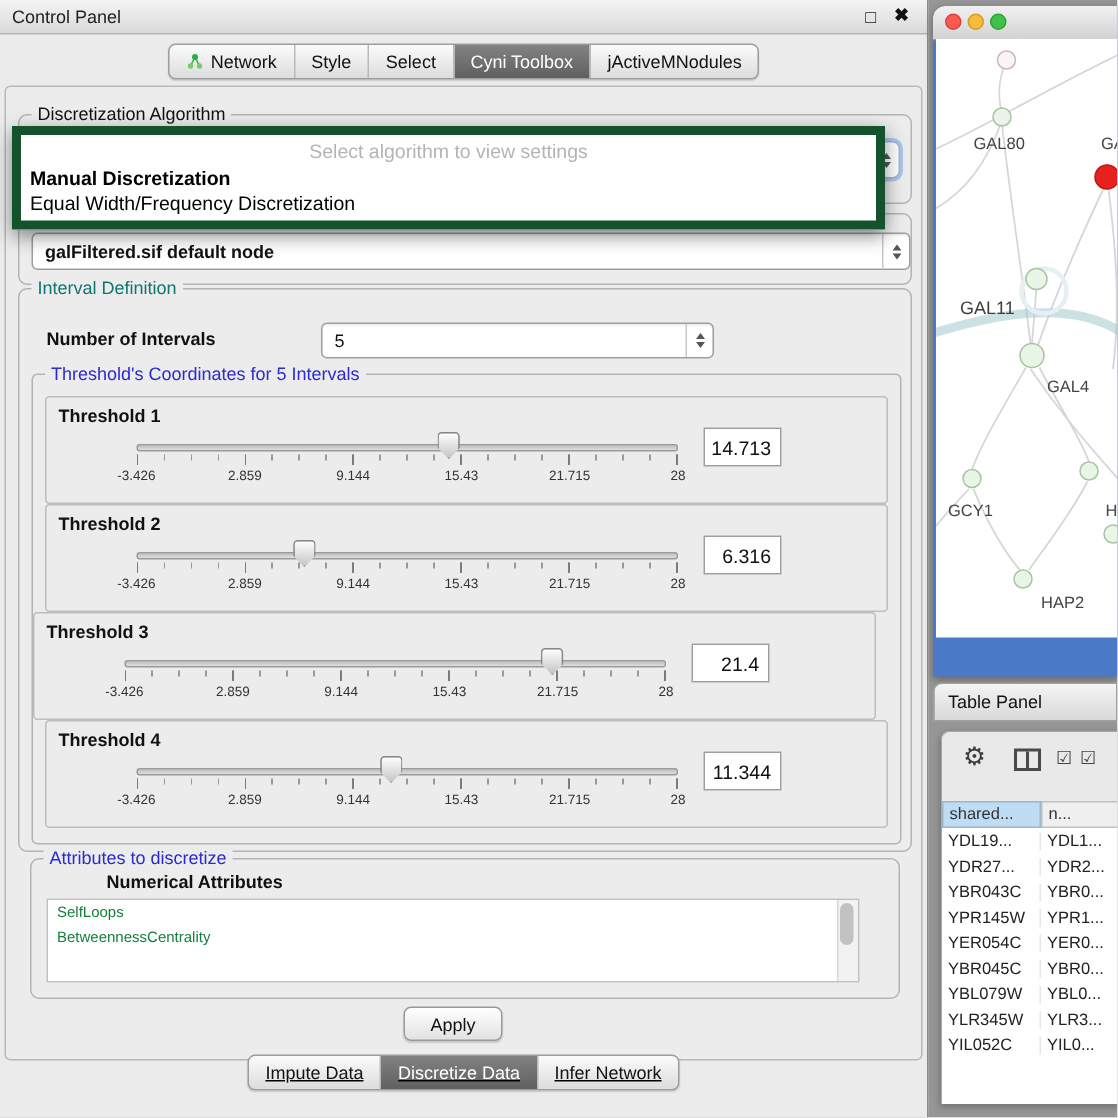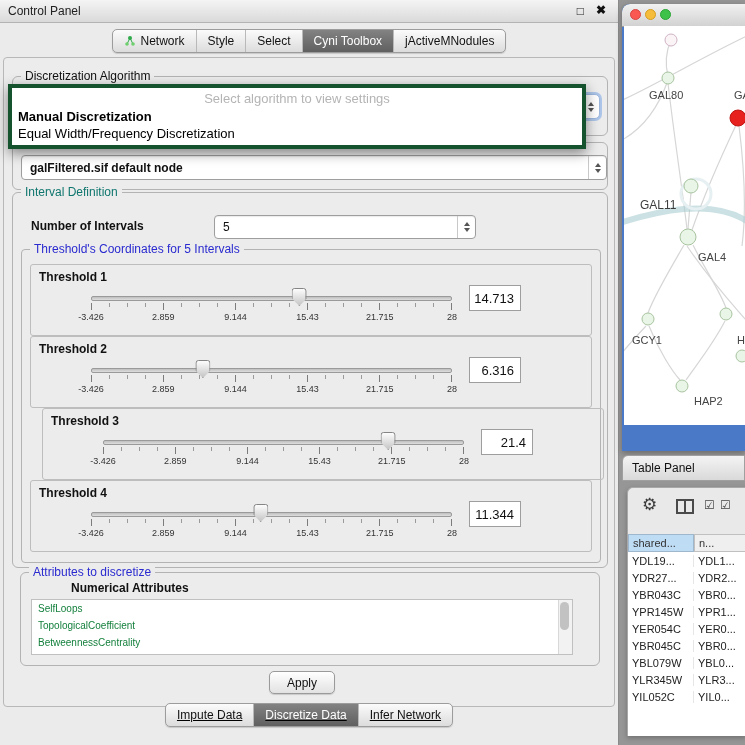--- a/index.html
+++ b/index.html
@@ -38,21 +38,21 @@
          font-size:12px;color:#111;display:flex;align-items:center;padding-left:8px;
          box-shadow:inset 0 1px 1px rgba(0,0,0,.08);}
   .stepper{position:absolute;right:0;top:0;bottom:0;width:17px;border-left:1px solid #c9c9c9;
            display:flex;flex-direction:column;align-items:center;justify-content:center;}
   .arr-up{width:0;height:0;border-left:3px solid transparent;border-right:3px solid transparent;
           border-bottom:4px solid #555;margin:1px 0;}
   .arr-dn{width:0;height:0;border-left:3px solid transparent;border-right:3px solid transparent;
           border-top:4px solid #555;margin:1px 0;}
 
   
-  .popup{position:absolute;left:8px;top:84px;width:570px;background:#fff;border:4px solid #14532d;
+  .popup{position:absolute;left:8px;top:84px;width:570px;background:#fff;border:6px solid #14532d;
          box-shadow:0 4px 12px rgba(0,0,0,.45);z-index:50;padding-bottom:3px;}
   .popup-ph{font-size:13px;color:#b4b4b4;text-align:center;padding:3px 0 2px 0;}
   .popup-it{font-size:13px;color:#000;padding:1px 6px;}
   .popup-it.bold{font-weight:bold;}
 
   
   .combo-behind{position:absolute;left:20px;top:94px;width:578px;height:23px;background:#fff;
                 border:1px solid #9db7dd;border-radius:5px;z-index:5;
                 box-shadow:0 0 0 2px rgba(120,165,230,.55);}
 
@@ -235,21 +235,21 @@
             <span class="tick-lab" style="left:0%">-3.426</span>
             <span class="tick-lab" style="left:20%">2.859</span>
             <span class="tick-lab" style="left:40%">9.144</span>
             <span class="tick-lab" style="left:60%">15.43</span>
             <span class="tick-lab" style="left:80%">21.715</span>
             <span class="tick-lab" style="left:100%">28</span>
           </div>
           <div class="valbox">6.316</div>
         </div>
 
-        <div class="thbox" style="left:20px;top:158px;text-align:center;">
+        <div class="thbox" style="left:0;top:158px;text-align:center;">
           <div class="th-label">Threshold 3</div>
           <div class="slider">
             <div class="track"></div>
             <div class="ticks-minor"></div>
             <div class="ticks-major"></div>
             <div class="thumb" style="left: 79%;"></div>
             <span class="tick-lab" style="left:0%">-3.426</span>
             <span class="tick-lab" style="left:20%">2.859</span>
             <span class="tick-lab" style="left:40%">9.144</span>
             <span class="tick-lab" style="left:60%">15.43</span>
@@ -277,21 +277,20 @@
         </div>
 
       </div>
     </div>
 
     <div class="groupbox" style="left:20px;top:572px;width:578px;height:92px;">
       <span class="grouptitle gt-blue">Attributes to discretize</span>
       <span class="bold-label" style="left:10px;top:8px;margin-left:40px;">Numerical Attributes</span>
       <div class="attr-list">
         <div class="attr-item">SelfLoops</div>
-        <div class="attr-item">TopologicalCoefficient</div>
         <div class="attr-item">BetweennessCentrality</div>
         <div class="vscroll">
           <div class="vthumb"></div>
         </div>
       </div>
     </div>
 
     <div class="apply-btn">Apply</div>
 
     <div class="seg-row" style="top:703px;text-decoration:underline;">

